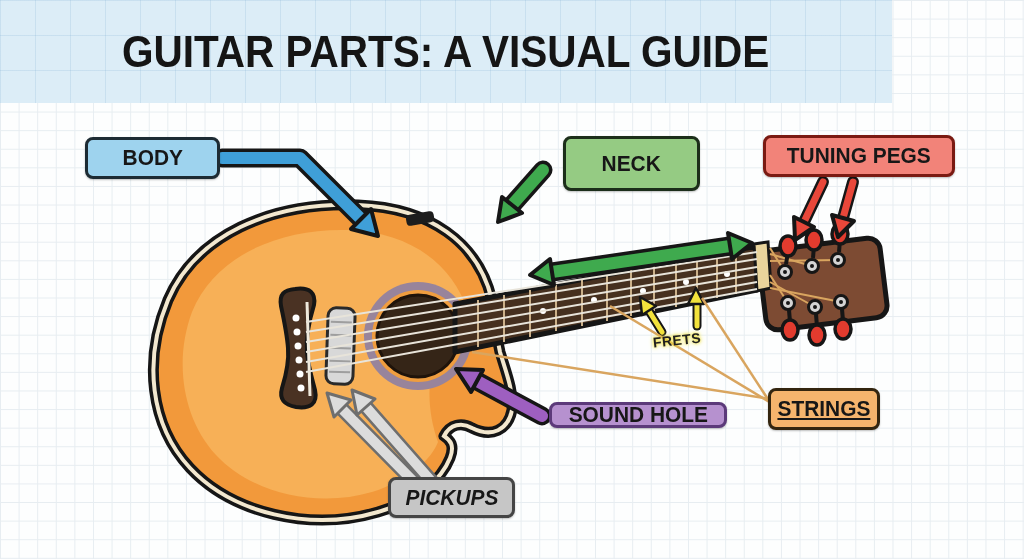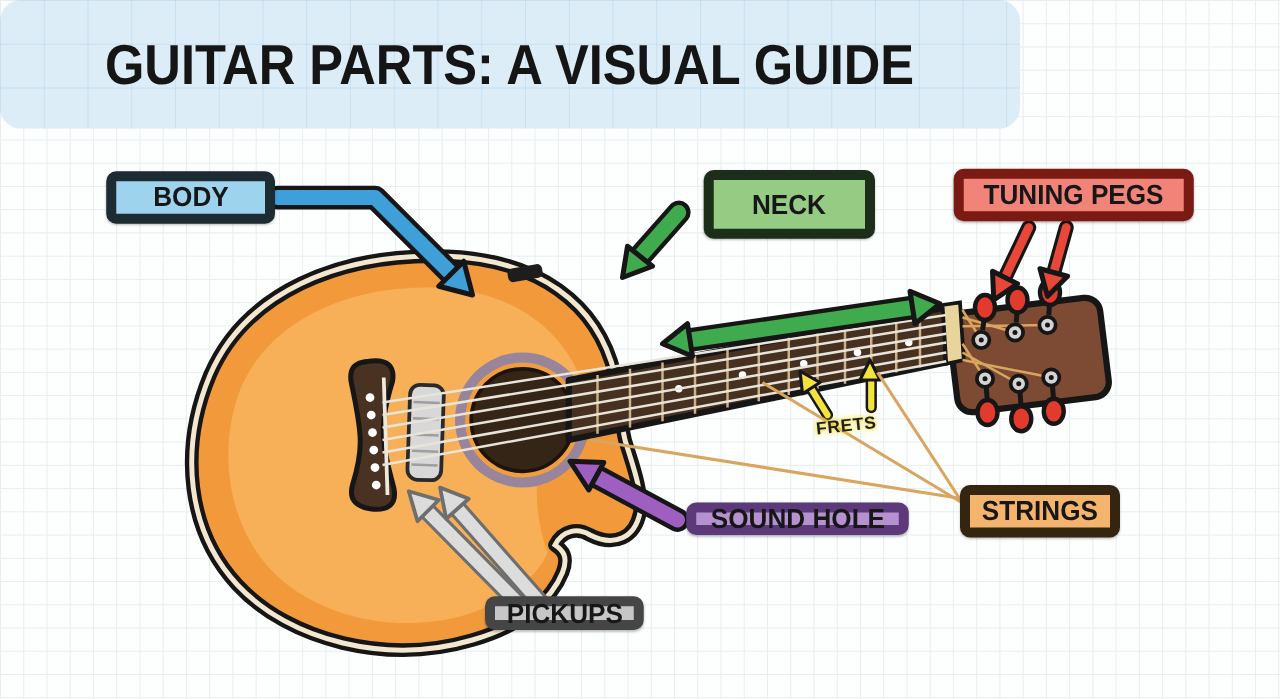--- a/index.html
+++ b/index.html
@@ -9,55 +9,55 @@
     background:#fdfefe;
   }
   
   .grid-bg{
     position:absolute;inset:0;
     background-image:linear-gradient(#e7edf1 1px,transparent 1px),
                      linear-gradient(90deg,#e7edf1 1px,transparent 1px);
     background-size:18.6px 18.6px;
   }
   .header-band{
-    position:absolute;left:0;top:0;width:816px;height:103px;
+    position:absolute;left:0;top:0;width:892px;height:103px;
     background-image:linear-gradient(rgba(150,190,220,.28) 1px,transparent 1px),
                      linear-gradient(90deg,rgba(150,190,220,.28) 1px,transparent 1px);
     background-size:35px 35px;
     background-color:#dcedf7;
-    display:flex;align-items:center;justify-content:center;border-radius:17px;
+    display:flex;align-items:center;justify-content:center;
   }
   .title{
     font-size:45px;font-weight:800;color:#151515;letter-spacing:0px;
     transform:scaleX(.9);white-space:nowrap;
   }
   svg.diagram{position:absolute;left:0;top:0;}
   
   .arrow .under{fill:none;stroke:#161616;stroke-linecap:round;stroke-linejoin:round;}
   .arrow .over{fill:none;stroke-linecap:round;stroke-linejoin:round;}
   .arrow .head{stroke:#161616;stroke-width:4;stroke-linejoin:round;}
   .a-big .under{stroke-width:19;} .a-big .over{stroke-width:12;}
   .a-med .under{stroke-width:15;} .a-med .over{stroke-width:10;}
   .a-red .under{stroke-width:12;} .a-red .over{stroke-width:7;}
   .a-sm  .under{stroke-width:9;}  .a-sm .over{stroke-width:5;} .a-sm .head{stroke-width:2.5;}
   .a-gray .under{stroke:#6e6e6e;} .a-gray .head{stroke:#6e6e6e;stroke-width:3;}
   
   .label{
-    position:absolute;box-sizing:border-box;border:8px solid #0f172a;border-radius:8px;
+    position:absolute;box-sizing:border-box;border:3px solid #0f172a;border-radius:8px;
     display:flex;align-items:center;justify-content:center;
     font-weight:800;font-size:22px;color:#171717;white-space:nowrap;
     box-shadow:0 1px 2px rgba(0,0,0,.25);
   }
   .label span{transform:scaleX(.95);}
   .lbl-body{left:85px;top:137px;width:135px;height:42px;}
   .lbl-neck{left:563px;top:136px;width:137px;height:55px;}
   .lbl-tuning{left:763px;top:135px;width:192px;height:42px;align-items:center;}
-  .lbl-strings{left:768px;top:388px;width:128px;height:42px;}
+  .lbl-strings{left:768px;top:388px;width:112px;height:42px;text-decoration:underline;}
   .lbl-soundhole{left:549px;top:402px;width:178px;height:26px;align-items:center;}
-  .lbl-pickups{left:388px;top:477px;width:127px;height:27px;}
+  .lbl-pickups{left:388px;top:477px;width:127px;height:41px;font-style:italic;}
   .lbl-frets{
     position:absolute;left:637px;top:332px;width:80px;text-align:center;
     font-weight:800;font-size:14px;transform:rotate(-6deg);letter-spacing:.5px;
   }
 </style>
 </head>
 <body>
 
 <div class="grid-bg"></div>
 

